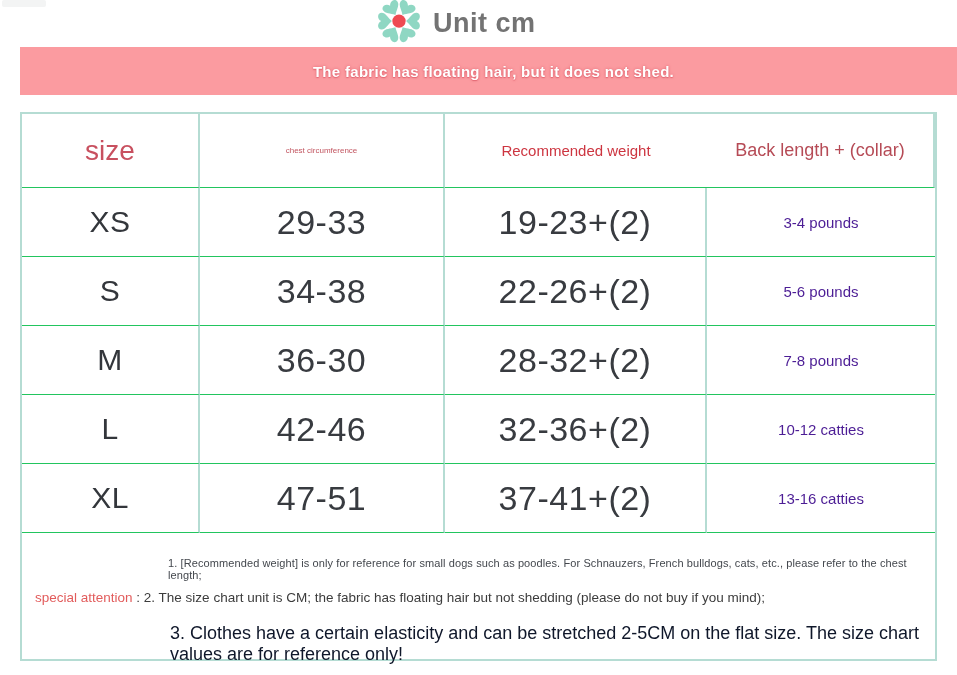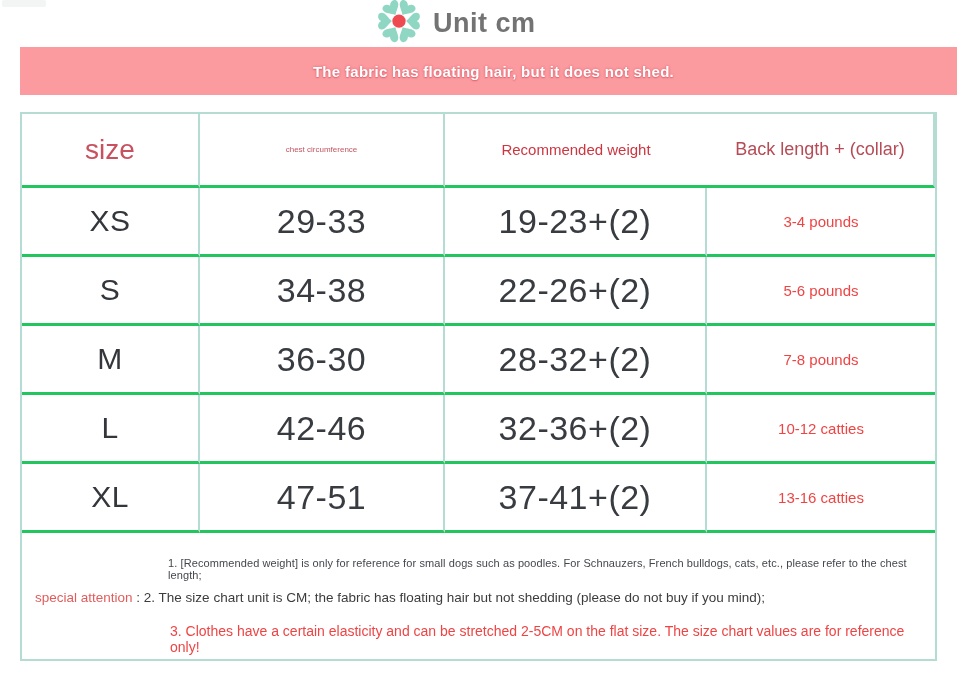--- a/index.html
+++ b/index.html
@@ -43,54 +43,54 @@
     border: 2px solid #b5dcd3; box-sizing: border-box;
     background: #ffffff;
   }
   .grid {
     display: grid;
     grid-template-columns: 178px 245px 262px 228px;
   }
   .cell {
     display: flex; align-items: center; justify-content: center;
     border-right: 2px solid #b5dcd3;
-    border-bottom: 3px solid #22c55e;
+    border-bottom: 1px solid #22c55e;
     box-sizing: border-box;
     background: #ffffff;
   }
   .cell.last-col { border-right: none; }
   .header-row .cell { height: 74px; }
   .data-row .cell { height: 69px; }
 
   .h-size  { color: #c8505f; font-size: 28px; font-weight: 500; }
   .h-chest { color: #c25560; font-size: 8px;  font-weight: 500; }
   .h-back  { color: #b64b56; font-size: 18px; font-weight: 500; }
   .h-weight{ color: #cd3540; font-size: 15px; font-weight: 500; }
 
   .d-size   { color: #33363b; font-size: 30px; letter-spacing: 0.5px; }
   .d-num    { color: #383b40; font-size: 34px; letter-spacing: 0.5px; }
-  .d-weight { color: #ef4444; font-size: 15px; }
+  .d-weight { color: #4c1d95; font-size: 15px; }
 
   
   .notes {
     position: absolute; left: 0; top: 419px; 
     width: 913px; height: 126px; background: #ffffff;
   }
   .note-line1 {
     position: absolute; left: 146px; top: 24px; width: 740px;
     color: #43474d; font-size: 11px; letter-spacing: 0.1px;
   }
   .note-line2 {
     position: absolute; left: 13px; top: 57px; width: 890px;
     color: #3c3c3c; font-size: 13.5px;
   }
   .note-label { color: #e25c5c; text-align: right; }
   .note-line3 {
     position: absolute; left: 148px; top: 90px; width: 760px;
-    color: #ef4444; font-size: 14px;
+    color: #0f172a; font-size: 18px;
   }
 </style>
 </head>
 <body>
 
 <div class="abs smudge"></div>
 
 <svg class="abs flower" viewBox="0 0 60 54">
   <g transform="translate(30,26)">
     <g fill="#8fd7c3">

